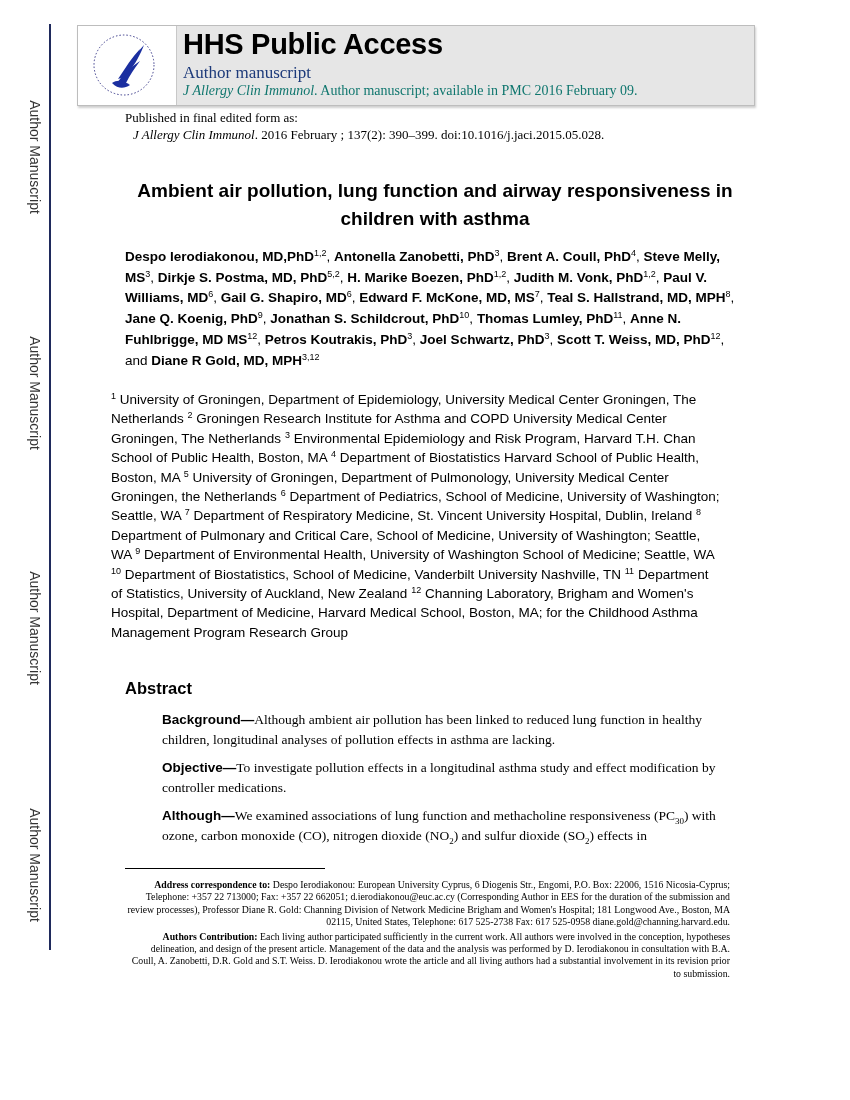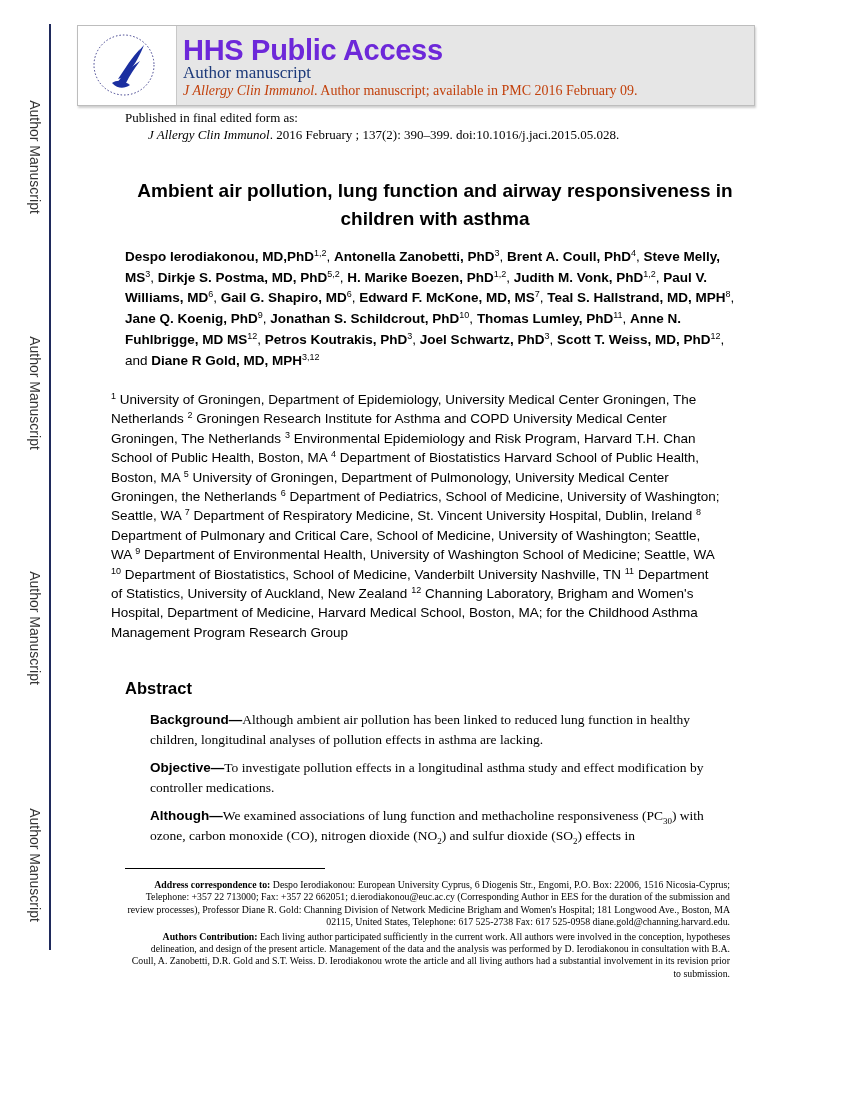--- a/index.html
+++ b/index.html
@@ -25,59 +25,59 @@
     position: absolute; left: 77px; top: 25px; width: 676px; height: 79px;
     background: #e6e6e6; border: 1px solid #bdbdbd;
     box-shadow: 1px 2px 2px #cfcfcf;
   }
   .logo-box {
     position: absolute; left: 0; top: 0; width: 98px; height: 79px;
     background: #fff; border-right: 1px solid #c8c8c8;
   }
   .logo-box svg { position: absolute; left: 10px; top: 5px; }
   .hhs-title {
-    position: absolute; left: 105px; top: 8px;
+    position: absolute; left: 105px; top: 2px;
     font-size: 29px; font-weight: bold; letter-spacing: -0.3px;
-    font-family: "Liberation Sans", sans-serif; color: #6d28d9;
+    font-family: "Liberation Sans", sans-serif; color: #000000;
   }
   .hhs-sub {
     position: absolute; left: 105px; top: 37px;
     font-family: "Liberation Serif", serif; font-size: 17px; color: #1d3a7a;
   }
   .hhs-cite {
     position: absolute; left: 105px; top: 57px;
-    font-family: "Liberation Serif", serif; font-size: 14px; color: #c2410c;
+    font-family: "Liberation Serif", serif; font-size: 14px; color: #0f766e;
     white-space: nowrap;
   }
   .pub-block {
     position: absolute; left: 125px; top: 109px;
     font-family: "Liberation Serif", serif; font-size: 13px; line-height: 17px;
   }
-  .pub-block .cite { padding-left: 8px; margin-left: 15px; }
+  .pub-block .cite { padding-left: 8px; }
   .title {
     position: absolute; left: 125px; top: 177px; width: 620px;
     font-size: 19px; font-weight: bold; line-height: 28px; text-align: center;
   }
   .authors {
     position: absolute; left: 125px; top: 247px; width: 610px;
     font-size: 13.5px; font-weight: bold; line-height: 20.7px;
   }
   .authors sup { font-size: 9px; font-weight: normal; line-height: 0; }
   .authors .and { font-weight: normal; }
   .affils {
     position: absolute; left: 111px; top: 390px; width: 610px;
     font-size: 13.5px; line-height: 19.4px;
   }
   .affils sup { font-size: 9px; line-height: 0; }
   .abstract-head {
     position: absolute; left: 125px; top: 679px;
     font-size: 16.5px; font-weight: bold;
   }
   .abs-par {
-    position: absolute; left: 150px; width: 560px;
+    position: absolute; left: 162px; width: 560px;
     font-family: "Liberation Serif", serif; font-size: 13.5px; line-height: 20px;
   }
   .abs-par .lbl { font-family: "Liberation Sans", sans-serif; font-weight: bold; font-size: 13.5px; }
   .abs-par sub { font-size: 9px; line-height: 0; }
   .fn-rule {
     position: absolute; left: 125px; top: 868px; width: 200px; height: 1px; background: #000;
   }
   .footnotes {
     position: absolute; left: 125px; top: 879px; width: 605px;
     font-family: "Liberation Serif", serif; font-size: 9.8px; line-height: 12.4px;

